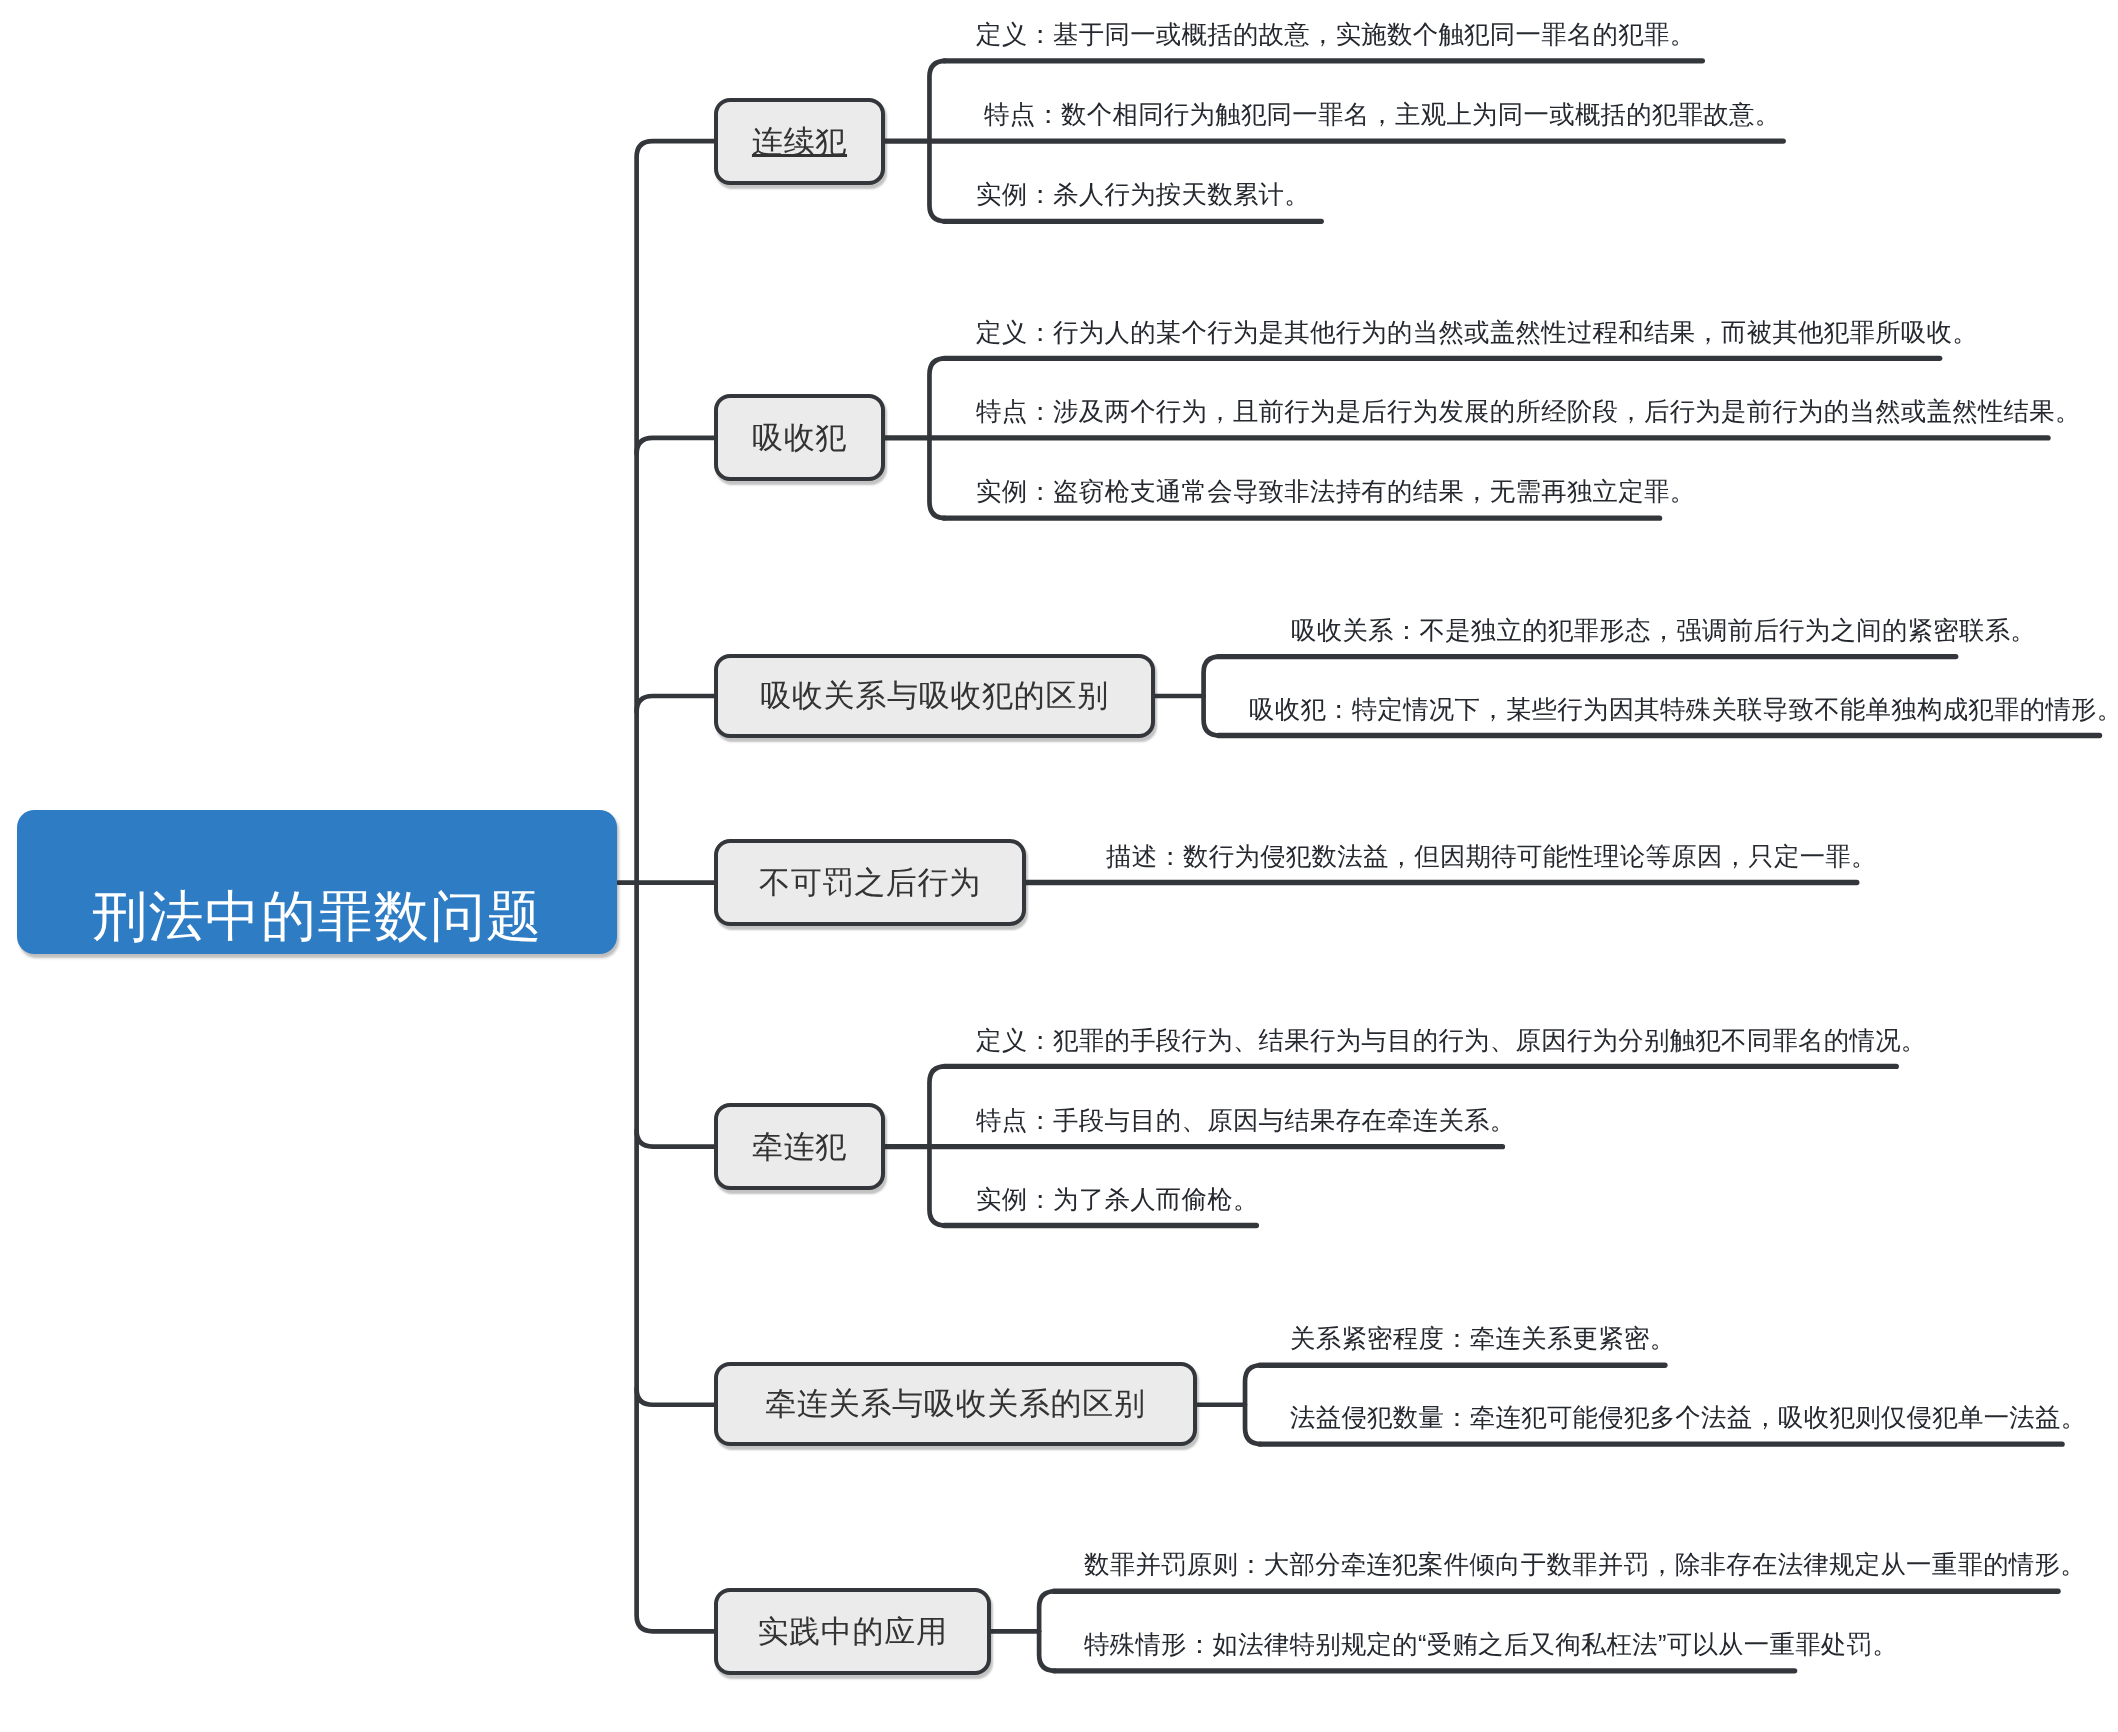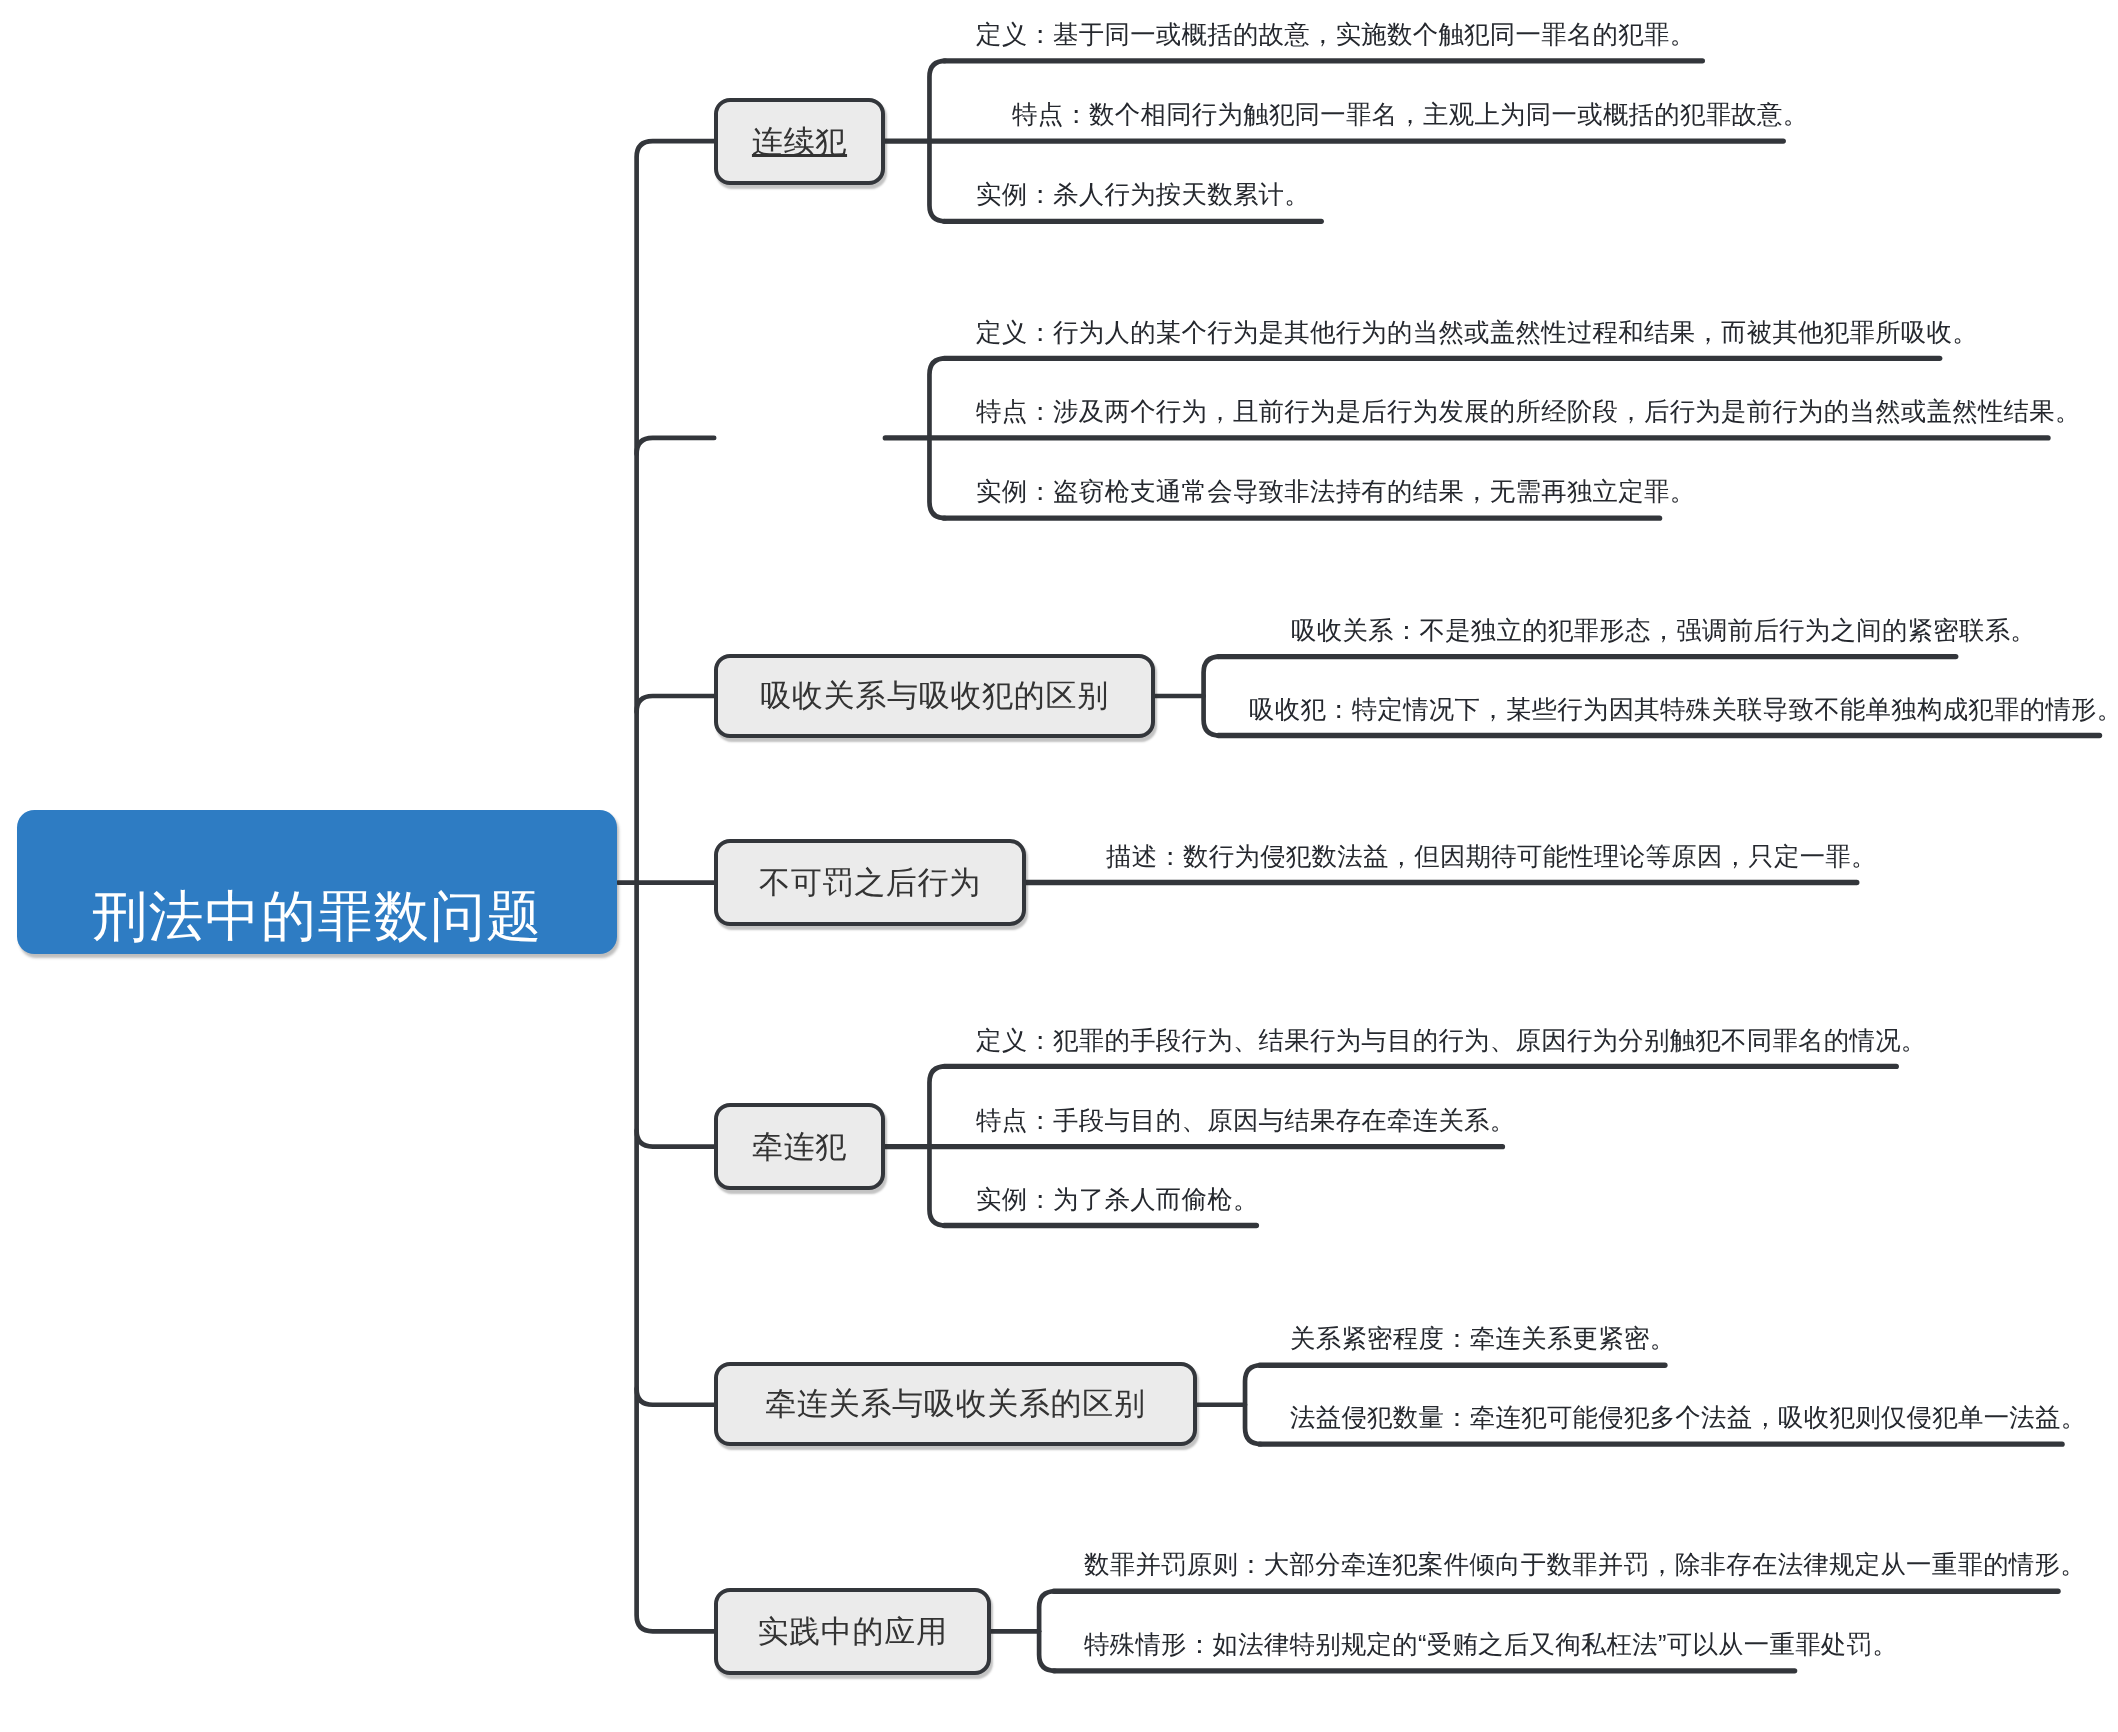--- a/index.html
+++ b/index.html
@@ -89,40 +89,43 @@
     <path stroke-width="8" d="M1576 2499 H2684"></path>
   </svg>
 
   <div class="root-node" style="left:17.4px;top:810px;width:600px;height:144px;">
     <span>刑法中的罪数问题</span>
   </div>
 
   <div class="topic-node" style="left:714px;top:98px;width:171px;height:87px;text-decoration:underline;">
     <span>连续犯</span>
   </div>
+  <div class="topic-node" style="left:714px;top:394px;width:171px;height:87px;">
+    <span>吸收犯</span>
+  </div>
   <div class="topic-node" style="left:714px;top:654px;width:441px;height:84px;">
     <span>吸收关系与吸收犯的区别</span>
   </div>
   <div class="topic-node" style="left:714px;top:839px;width:312px;height:87px;">
     <span>不可罚之后行为</span>
   </div>
   <div class="topic-node" style="left:714px;top:1103px;width:171px;height:87px;">
     <span>牵连犯</span>
   </div>
   <div class="topic-node" style="left:714px;top:1362px;width:483px;height:84px;">
     <span>牵连关系与吸收关系的区别</span>
   </div>
   <div class="topic-node" style="left:714px;top:1588px;width:277px;height:87px;">
     <span>实践中的应用</span>
   </div>
 
   <div class="leaf" style="left:976px;top:18px;">
     <span>定义：基于同一或概括的故意，实施数个触犯同一罪名的犯罪。</span>
   </div>
-  <div class="leaf" style="left:1012px;top:98px;">
+  <div class="leaf" style="left:984px;top:98px;">
     <span>特点：数个相同行为触犯同一罪名，主观上为同一或概括的犯罪故意。</span>
   </div>
   <div class="leaf" style="left:976px;top:178px;">
     <span>实例：杀人行为按天数累计。</span>
   </div>
 
   <div class="leaf" style="left:976px;top:395px;">
     <span>特点：涉及两个行为，且前行为是后行为发展的所经阶段，后行为是前行为的当然或盖然性结果。</span>
   </div>
   <div class="leaf" style="left:976px;top:316px;">

